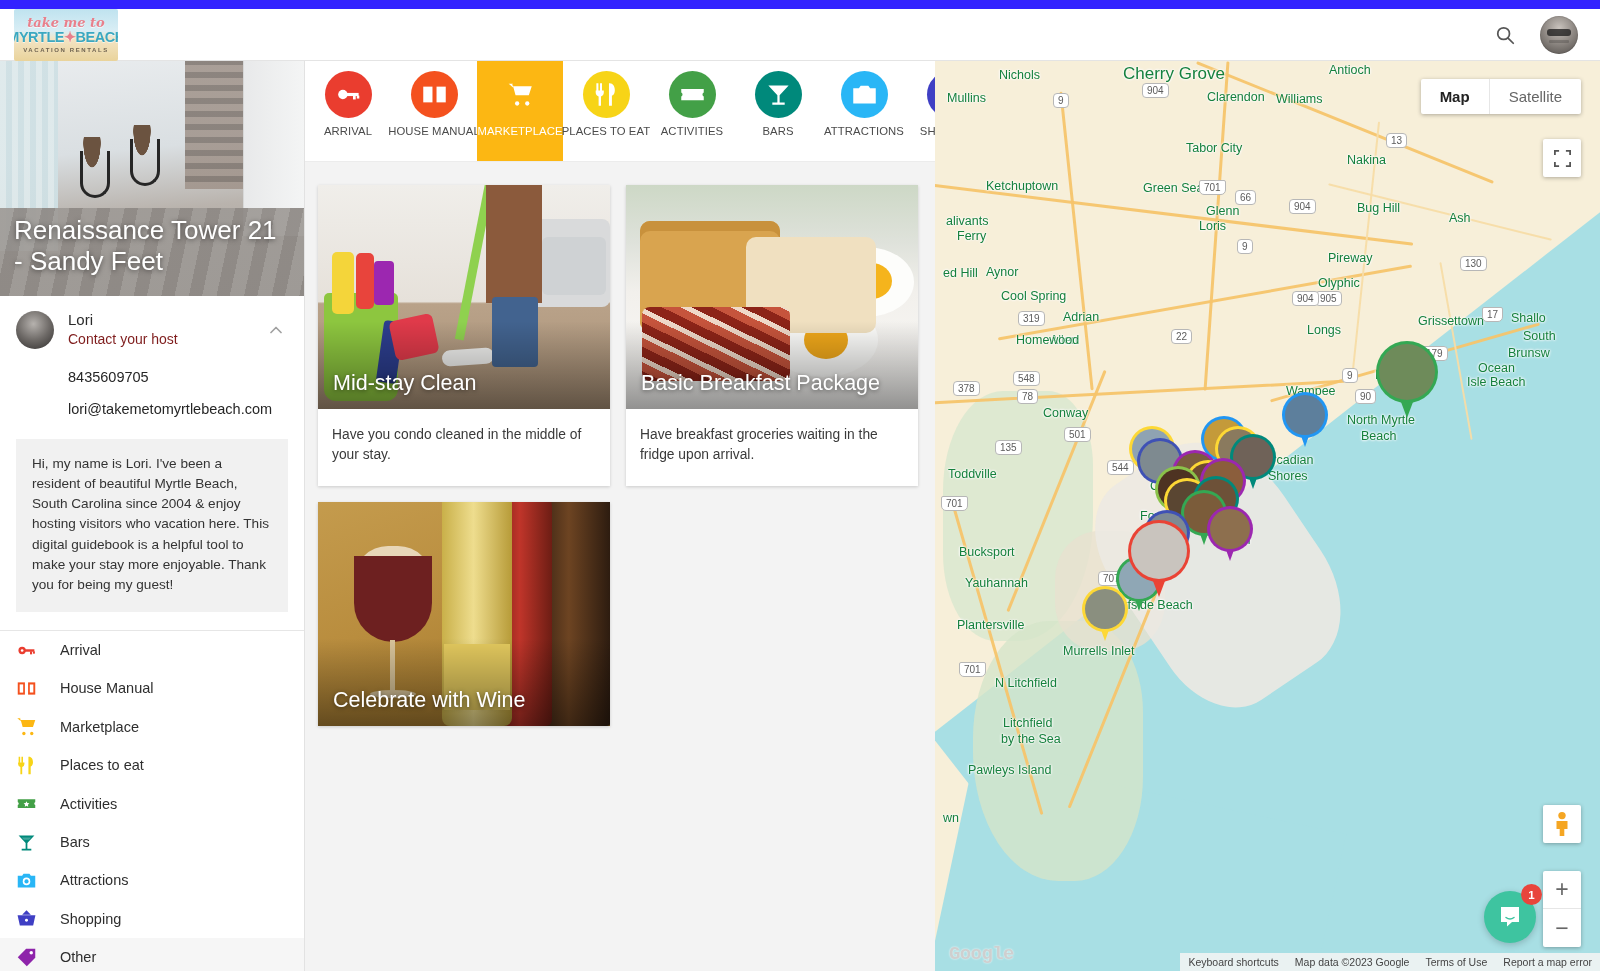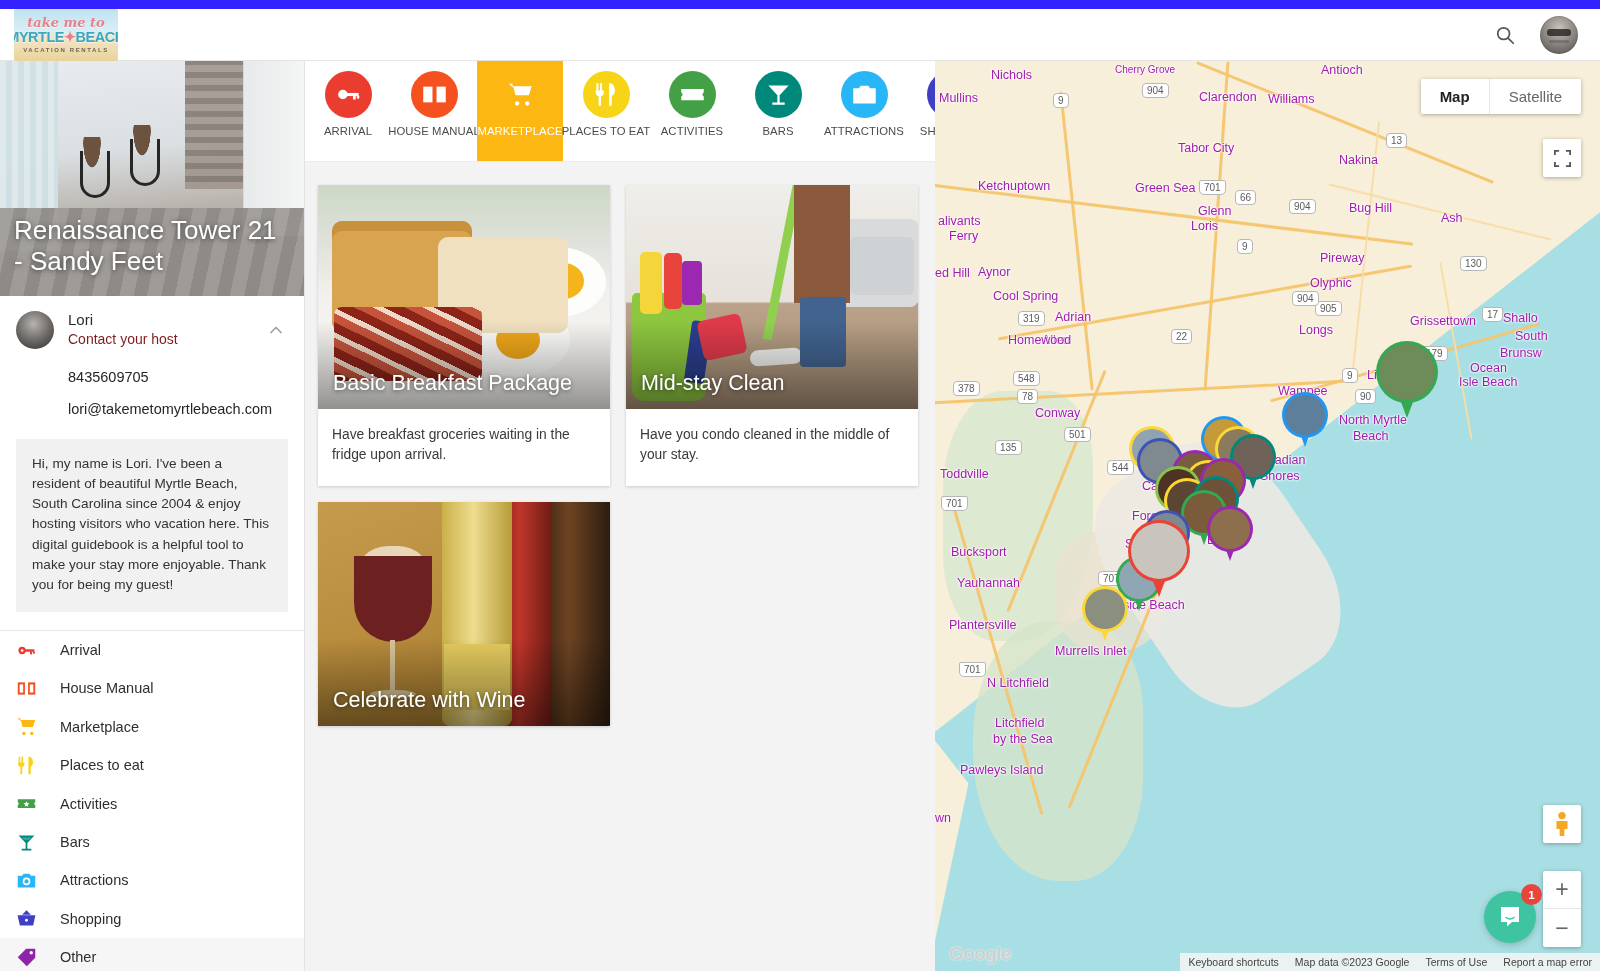--- a/index.html
+++ b/index.html
@@ -248,23 +248,23 @@
   .map .green1{position:absolute;left:8px;top:330px;width:150px;height:250px;background:#d9e7cf;border-radius:40% 30% 50% 35%;opacity:.85;}
   .map .green2{position:absolute;left:38px;top:560px;width:170px;height:260px;background:#d4e5c9;border-radius:45% 35% 40% 50%;opacity:.8;}
   .map .green3{position:absolute;left:120px;top:470px;width:110px;height:120px;background:#e7e1cf;border-radius:40%;opacity:.8;}
   .map .urban{position:absolute;left:190px;top:380px;width:190px;height:260px;background:#ece9e2;border-radius:30% 40% 35% 30%;transform:rotate(-34deg);opacity:.9;}
 
   .road {
     position: absolute; background: #f5c46b; border-radius: 2px; opacity: .95;
   }
   .road.thin { background: #f7dca6; }
   .map-label {
-    position: absolute; color: #a21caf; font-size: 12.5px;
+    position: absolute; color: #15803d; font-size: 12.5px;
     white-space: nowrap; text-shadow: 0 0 3px #fff, 0 0 3px #fff, 0 0 2px #fff;
-    line-height: 1.12; pointer-events: none;
+    line-height: 1.12; pointer-events: none; margin-left: 8px;
   }
   .shield {
     position: absolute; background: #fff; border: 1px solid #b7b7b7;
     border-radius: 4px; font-size: 10px; color: #5c5c5c;
     padding: 0 4px; height: 15px; line-height: 13px; text-align: center;
   }
   .shield.us { border-radius: 2px 2px 5px 5px; }
 
   .pin {
     position: absolute; width: 40px; height: 54px; cursor: pointer;
@@ -306,21 +306,21 @@
     background: #fff; border-radius: 2px; box-shadow: 0 1px 4px rgba(0,0,0,.3); z-index: 20;
   }
   .zoomctrl div {
     height: 38px; display: flex; align-items: center; justify-content: center;
     font-size: 23px; color: #666; cursor: pointer;
   }
   .zoomctrl div:first-child { border-bottom: 1px solid #e6e6e6; }
 
   .gmlogo {
     position: absolute; left: 14px; bottom: 6px; z-index: 18;
-    font-family: Liberation Sans, sans-serif; font-size: 19px; font-weight: bold;
+    font-family: Liberation Mono, monospace; font-size: 19px; font-weight: bold;
     letter-spacing: -.6px; color: #cfcfcf;
     text-shadow: 0 0 2px rgba(255,255,255,.95);
   }
   .attrib {
     position: absolute; right: 0; bottom: 0; height: 18px; z-index: 19;
     display: flex; align-items: center; gap: 0;
     background: rgba(245,245,245,.86);
     font-size: 10.5px; color: #444;
   }
   .attrib span { padding: 0 8px; cursor: pointer; }
@@ -568,36 +568,20 @@
         </span>
         <span class="tab-label">ATTRACTIONS</span>
       </div>
       <div class="tab">
         <span class="tab-circle" style="background:#3f3fc4"></span>
         <span class="tab-label">SHOPPING</span>
       </div>
     </div>
 
   <div class="cards" id="cards">
-      <div class="card">
-        <div class="card-img">
-          <div class="art-break">
-            <div class="egg1"></div>
-            <div class="egg1y"></div>
-            <div class="egg2"></div>
-            <div class="egg2y"></div>
-            <div class="toast1"></div>
-            <div class="toast2"></div>
-            <div class="bacon"></div>
-          </div>
-          <div class="shade"></div>
-          <div class="card-title">Basic Breakfast Package</div>
-        </div>
-        <div class="card-body">Have breakfast groceries waiting in the fridge upon arrival.</div>
-      </div>
       <div class="card">
         <div class="card-img">
           <div class="art-clean">
             <div class="sofa"></div>
             <div class="sofa2"></div>
             <div class="mop"></div>
             <div class="mophead"></div>
             <div class="person"></div>
             <div class="legs"></div>
             <div class="bucket"></div>
@@ -607,20 +591,36 @@
             <div class="brush"></div>
             <div class="rag"></div>
           </div>
           <div class="shade"></div>
           <div class="card-title">Mid-stay Clean</div>
         </div>
         <div class="card-body">Have you condo cleaned in the middle of your stay.</div>
       </div>
       <div class="card">
         <div class="card-img">
+          <div class="art-break">
+            <div class="egg1"></div>
+            <div class="egg1y"></div>
+            <div class="egg2"></div>
+            <div class="egg2y"></div>
+            <div class="toast1"></div>
+            <div class="toast2"></div>
+            <div class="bacon"></div>
+          </div>
+          <div class="shade"></div>
+          <div class="card-title">Basic Breakfast Package</div>
+        </div>
+        <div class="card-body">Have breakfast groceries waiting in the fridge upon arrival.</div>
+      </div>
+      <div class="card">
+        <div class="card-img">
           <div class="art-wine">
             <div class="b3"></div>
             <div class="b2"></div>
             <div class="b1"></div>
             <div class="b1lab"></div>
             <div class="glasstop"></div>
             <div class="glassbowl"></div>
             <div class="stem"></div>
             <div class="foot"></div>
           </div>
@@ -647,21 +647,21 @@
     <div class="road" style="left:120px;top:300px;width:3px;height:260px;transform:rotate(22deg)"></div>
     <div class="road" style="left:60px;top:430px;width:3px;height:330px;transform:rotate(-16deg)"></div>
     <div class="road" style="left:200px;top:400px;width:3px;height:360px;transform:rotate(22deg)"></div>
     <div class="road" style="left:330px;top:300px;width:280px;height:3px;transform:rotate(-16deg)"></div>
     <div class="road thin" style="left:390px;top:150px;width:230px;height:2px;transform:rotate(14deg)"></div>
     <div class="road thin" style="left:430px;top:60px;width:2px;height:250px;transform:rotate(6deg)"></div>
     <div class="road thin" style="left:520px;top:200px;width:2px;height:180px;transform:rotate(-10deg)"></div>
 
     <div id="map-labels">
         <div class="map-label" style="left: 56px; top: 7px; font-size: 12.5px;">Nichols</div>
-        <div class="map-label" style="left: 180px; top: 3px; font-size: 10px;">Cherry Grove</div>
+        <div class="map-label" style="left: 180px; top: 3px; font-size: 17px;">Cherry Grove</div>
         <div class="map-label" style="left: 386px; top: 2px; font-size: 12.5px;">Antioch</div>
         <div class="map-label" style="left: 4px; top: 30px; font-size: 12.5px;">Mullins</div>
         <div class="map-label" style="left: 264px; top: 29px; font-size: 12.5px;">Clarendon</div>
         <div class="map-label" style="left: 333px; top: 31px; font-size: 12.5px;">Williams</div>
         <div class="map-label" style="left: 243px; top: 80px; font-size: 12.5px;">Tabor City</div>
         <div class="map-label" style="left: 404px; top: 92px; font-size: 12.5px;">Nakina</div>
         <div class="map-label" style="left: 200px; top: 120px; font-size: 12.5px;">Green Sea</div>
         <div class="map-label" style="left: 43px; top: 118px; font-size: 12.5px;">Ketchuptown</div>
         <div class="map-label" style="left: 414px; top: 140px; font-size: 12.5px;">Bug Hill</div>
         <div class="map-label" style="left: 506px; top: 150px; font-size: 12.5px;">Ash</div>
@@ -711,21 +711,21 @@
         <div class="shield" style="left: 118px; top: 32px;">9</div>
         <div class="shield" style="left: 207px; top: 22px;">904</div>
         <div class="shield" style="left: 451px; top: 72px;">13</div>
         <div class="shield us" style="left: 264px; top: 119px;">701</div>
         <div class="shield" style="left: 300px; top: 129px;">66</div>
         <div class="shield" style="left: 354px; top: 138px;">904</div>
         <div class="shield" style="left: 302px; top: 178px;">9</div>
         <div class="shield" style="left: 525px; top: 195px;">130</div>
         <div class="shield us" style="left: 547px; top: 246px;">17</div>
         <div class="shield" style="left: 486px; top: 285px;">179</div>
-        <div class="shield" style="left: 380px; top: 240px;">905</div>
+        <div class="shield" style="left: 380px; top: 230px;">905</div>
         <div class="shield" style="left: 357px; top: 230px;">904</div>
         <div class="shield" style="left: 83px; top: 250px;">319</div>
         <div class="shield" style="left: 236px; top: 268px;">22</div>
         <div class="shield" style="left: 78px; top: 310px;">548</div>
         <div class="shield" style="left: 82px; top: 328px;">78</div>
         <div class="shield" style="left: 18px; top: 320px;">378</div>
         <div class="shield" style="left: 407px; top: 307px;">9</div>
         <div class="shield" style="left: 420px; top: 328px;">90</div>
         <div class="shield" style="left: 129px; top: 366px;">501</div>
         <div class="shield" style="left: 60px; top: 379px;">135</div>

